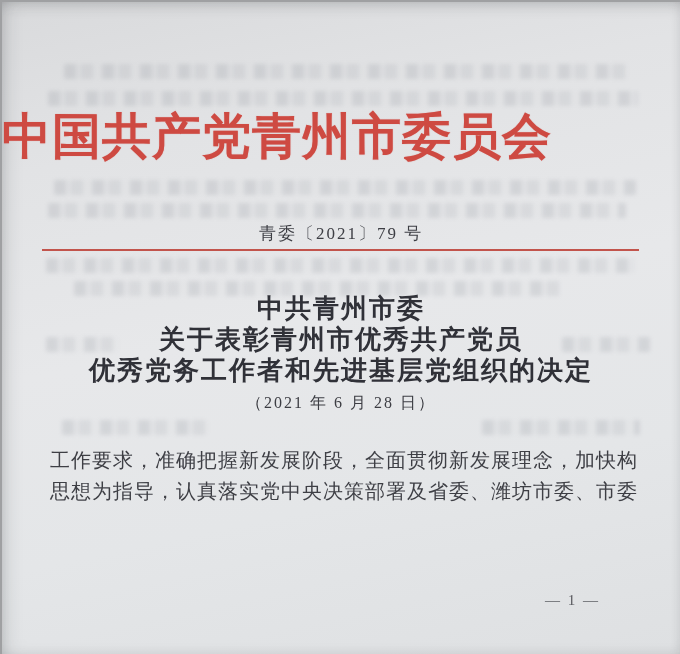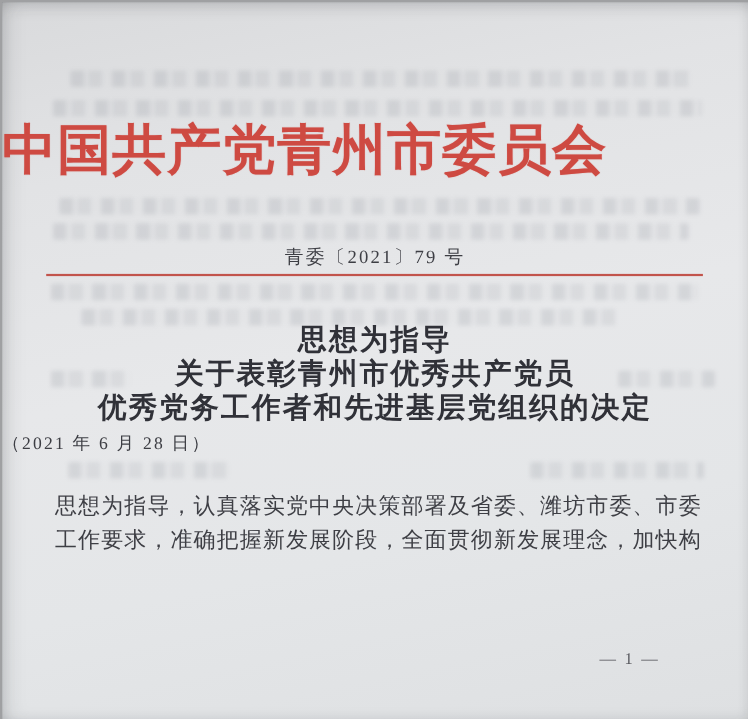--- a/index.html
+++ b/index.html
@@ -68,20 +68,21 @@
     text-align: center;
     font-size: 26px;
     line-height: 31px;
     font-weight: 700;
     letter-spacing: 2px;
     color: #303138;
   }
   .doc-date {
     position: absolute;
     top: 391px; left: 0; right: 0;
+    text-align: center;
     font-size: 16px;
     font-weight: 500;
     letter-spacing: 2px;
     color: #3d3e44;
   }
   .doc-body {
     position: absolute;
     top: 443px; left: 48px;
     width: 584px;
     font-size: 20px;
@@ -124,28 +125,28 @@
     <div class="bleed" style="top:418px; left:60px;  right:470px;"></div>
     <div class="bleed" style="top:418px; left:480px; right:40px;"></div>
 
     <div class="org-header">中国共产党青州市委员会</div>
 
     <div class="doc-number">青委〔2021〕79 号</div>
 
     <div class="red-rule"></div>
 
     <div class="doc-title">
-      <div>思想为指导</div>
+      <div>中共青州市委</div>
       <div>关于表彰青州市优秀共产党员</div>
       <div>优秀党务工作者和先进基层党组织的决定</div>
     </div>
 
     <div class="doc-date">（2021 年 6 月 28 日）</div>
 
     <div class="doc-body">
+      <div class="body-line">工作要求，准确把握新发展阶段，全面贯彻新发展理念，加快构</div>
       <div class="body-line">思想为指导，认真落实党中央决策部署及省委、潍坊市委、市委</div>
-      <div class="body-line">工作要求，准确把握新发展阶段，全面贯彻新发展理念，加快构</div>
     </div>
 
     <div class="page-number">— 1 —</div>
 
   </div>
 </div>
 
 </body></html>

